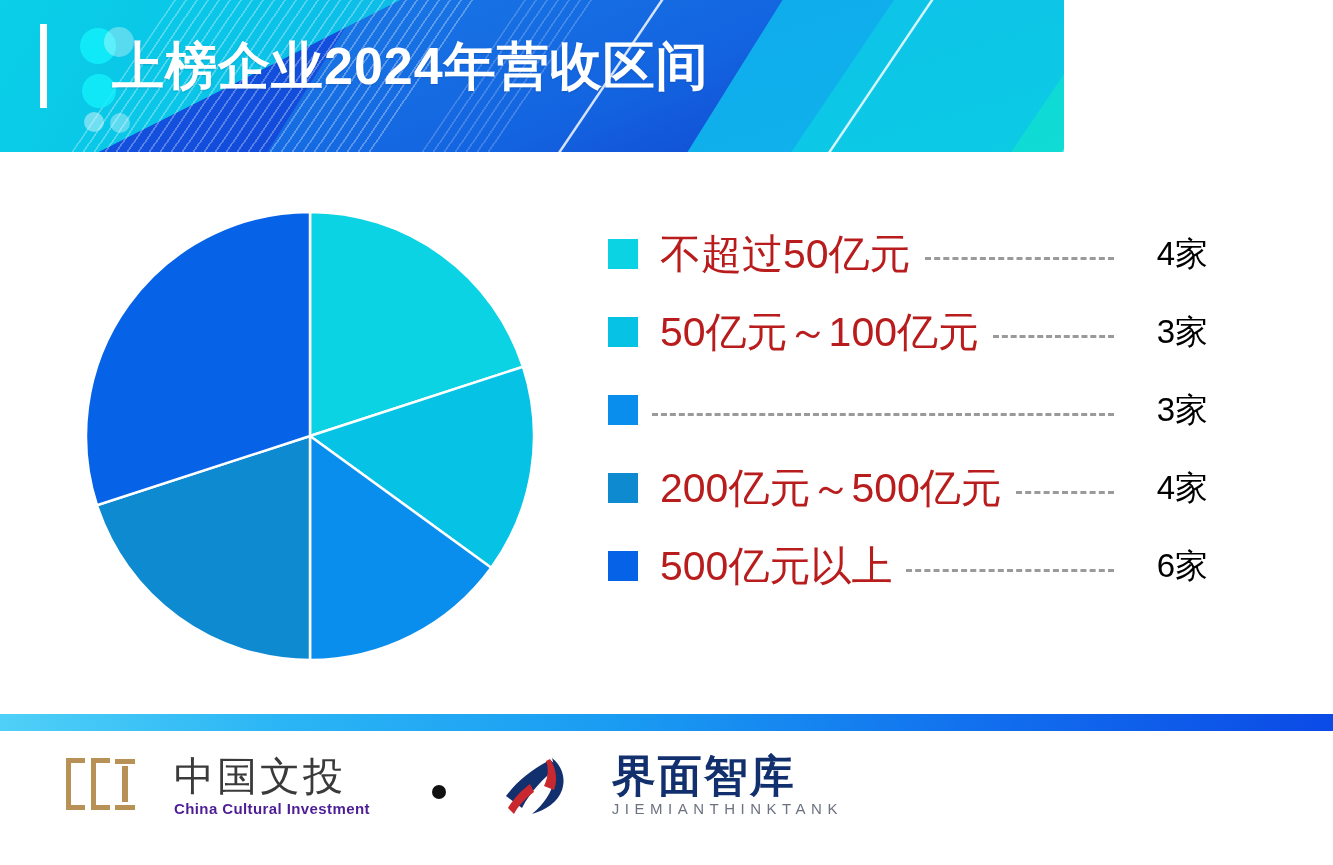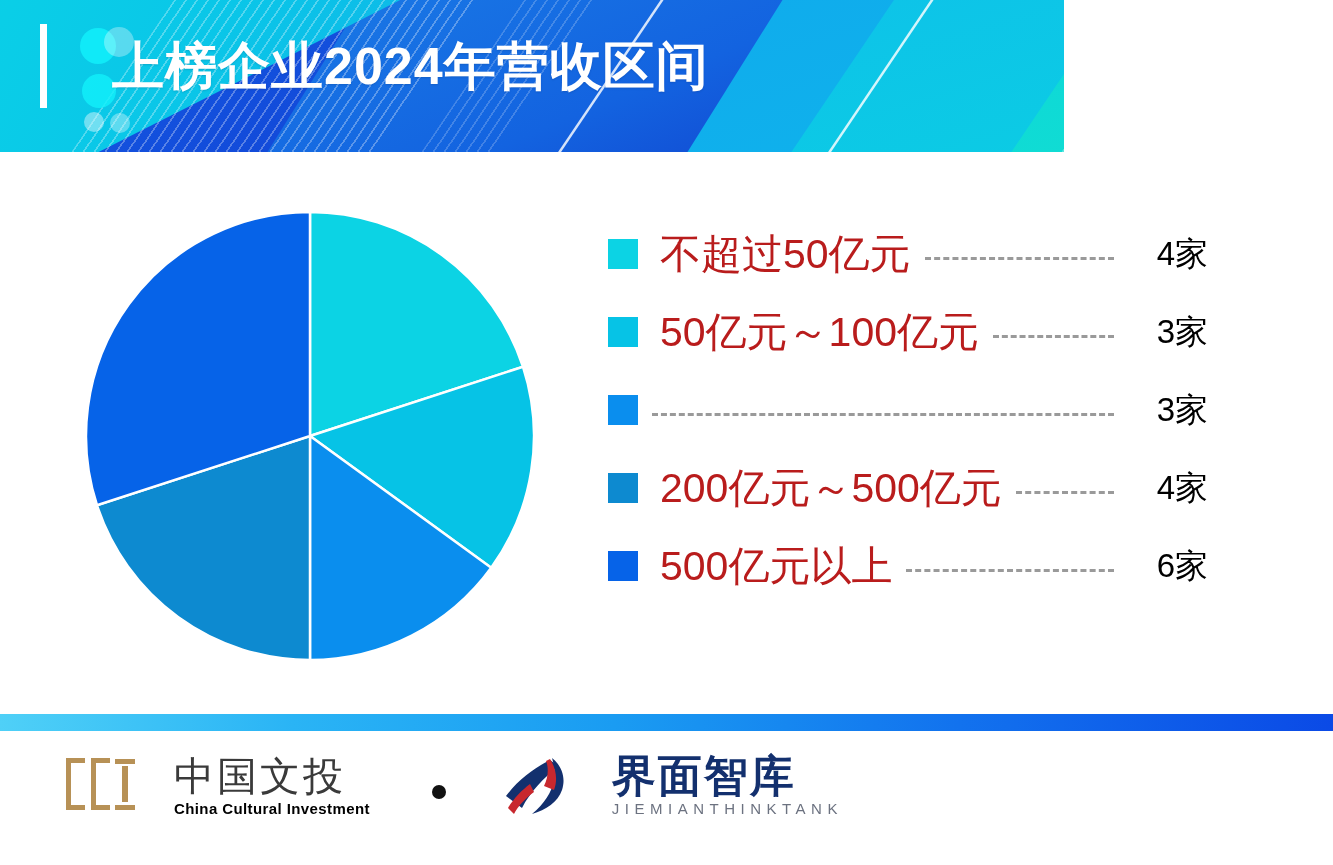--- a/index.html
+++ b/index.html
@@ -130,21 +130,21 @@
   .cci-mark .bk { position: absolute; top: 6px; width: 19px; height: 52px;
                   border: 5px solid #b79156; }
   .cci-mark .bk.k1 { left: 0;  border-right: none; }
   .cci-mark .bk.k2 { left: 25px; border-right: none; }
   .cci-mark .stem { position: absolute; left: 56px; top: 14px; width: 6px; height: 36px; background:#b79156; }
   .cci-mark .cap  { position: absolute; left: 49px; width: 20px; height: 5px; background:#b79156; }
   .cci-mark .cap.c1 { top: 7px; }
   .cci-mark .cap.c2 { top: 53px; }
   .cci-text { margin-left: 14px; }
   .cci-cn { font-size: 40px; color: #3a3a3a; letter-spacing: 3px; line-height: 44px; }
-  .cci-en { font-size: 15px; font-weight: 700; color: #000000; letter-spacing: .4px; margin-top: 2px; }
+  .cci-en { font-size: 15px; font-weight: 700; color: #4c1d95; letter-spacing: .4px; margin-top: 2px; }
 
   .dot-sep { width: 14px; height: 14px; border-radius: 50%; background:#111; margin: 14px 30px 0 38px; flex:0 0 14px; }
 
   
   .jm-mark { position: relative; width: 76px; height: 62px; flex: 0 0 76px; margin-top: 4px; }
   .jm-text { margin-left: 12px; }
   .jm-cn { font-size: 44px; font-weight: 700; color: #13306e; letter-spacing: 2px; line-height: 44px; }
   .jm-en { font-size: 15px; color: #6c7280; letter-spacing: 5.5px; margin-top: 2px; }
 </style>
 </head>

